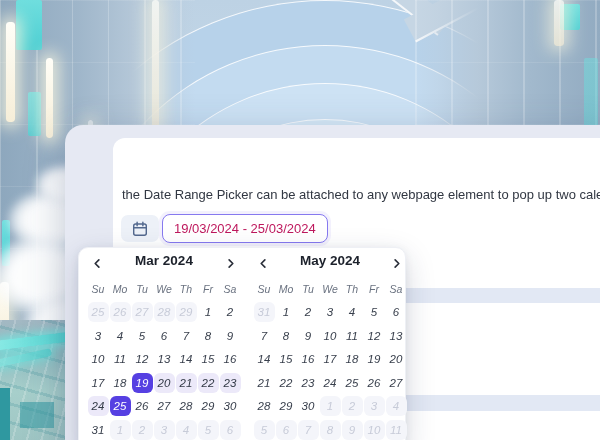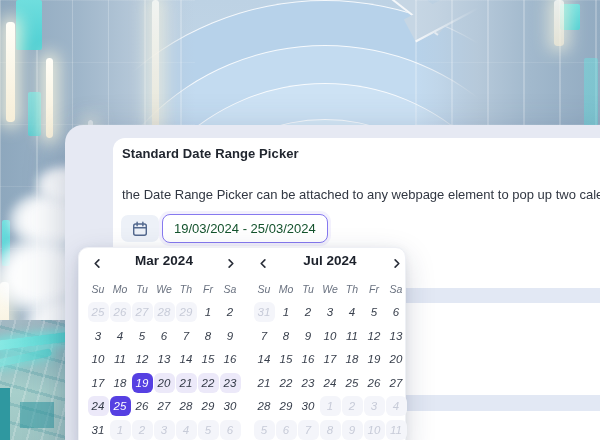--- a/index.html
+++ b/index.html
@@ -52,21 +52,21 @@
   .stripe-1{top:150px;height:15px;}
   .stripe-2{top:257px;height:16px;}
   .demo-title{position:absolute;left:9px;top:8px;font-size:13px;font-weight:700;
     color:#21262f;letter-spacing:.1px;}
   .demo-desc{position:absolute;left:9px;top:49px;font-size:13px;color:#313742;
     white-space:nowrap;}
   .input-row{position:absolute;left:8px;top:76px;display:flex;align-items:center;gap:3px;}
   .icon-btn{width:38px;height:27px;border-radius:7px;background:#edf1f8;border:none;
     display:flex;align-items:center;justify-content:center;cursor:pointer;padding:0;}
   .date-input{width:166px;height:29px;border:1.5px solid #8679ef;border-radius:8px;
-    padding:0 11px;font-size:13px;color:#14532d;outline:none;background:#fff;
+    padding:0 11px;font-size:13px;color:#be185d;outline:none;background:#fff;
     font-family:"Liberation Sans",sans-serif;
     box-shadow:0 0 0 3px rgba(134,121,239,.10);}
 
   
   .popup{position:absolute;left:78px;top:247px;width:328px;height:204px;
     background:#ffffff;border-radius:10px;border:1px solid #eef0f5;
     box-shadow:0 10px 30px rgba(30,40,80,.18),0 2px 8px rgba(30,40,80,.08);
     padding:0 0 0 8px;z-index:20;}
   .panels{display:flex;gap:12px;}
   .month-panel{width:154px;}
@@ -137,21 +137,20 @@
     <div class="neon" style="left:-4px;top:336px;width:76px;height:10px;transform:rotate(-7deg);"></div>
     <div class="neon" style="left:-6px;top:354px;width:58px;height:8px;transform:rotate(-12deg);opacity:.8;"></div>
     <div class="darkteal" style="left:0;top:388px;width:10px;height:52px;"></div>
     <div class="darkteal" style="left:20px;top:402px;width:34px;height:26px;opacity:.55;"></div>
   </div>
 
   <div class="card-outer">
     <div class="card-inner">
       <div class="stripe stripe-1"></div>
       <div class="stripe stripe-2"></div>
-      <div class="demo-title">Standard Date Range Picker</div>
       <div class="demo-desc">the Date Range Picker can be attached to any webpage element to pop up two calendars for selecting</div>
       <div class="input-row">
         <button class="icon-btn">
           <svg width="18" height="18" viewBox="0 0 20 20" fill="none" stroke="#53688e" stroke-width="1.6" stroke-linecap="round">
             <rect x="3" y="4.5" width="14" height="12.5" rx="2.2"></rect>
             <path d="M6.8 2.5v4M13.2 2.5v4M3.4 8.7h13.2"></path>
           </svg>
         </button>
         <input class="date-input" type="text" readonly="" value="19/03/2024 - 25/03/2024" style="">
       </div>
@@ -230,21 +229,21 @@
           </div>
       </div>
 
       <div class="month-panel">
         <div class="month-header">
           <button class="nav-btn">
             <svg width="11" height="11" viewBox="0 0 12 12" fill="none" stroke="#2a2f3a" stroke-width="1.8" stroke-linecap="round" stroke-linejoin="round">
                 <path d="M7.5 2 3.5 6l4 4"></path>
               </svg>
           </button>
-          <div class="month-label">Jul 2024</div>
+          <div class="month-label">May 2024</div>
           <button class="nav-btn">
             <svg width="11" height="11" viewBox="0 0 12 12" fill="none" stroke="#2a2f3a" stroke-width="1.8" stroke-linecap="round" stroke-linejoin="round">
                 <path d="M4.5 2l4 4-4 4"></path>
               </svg>
           </button>
         </div>
         <div class="weekdays">
             <span class="wd">Su</span>
             <span class="wd">Mo</span>
             <span class="wd">Tu</span>

